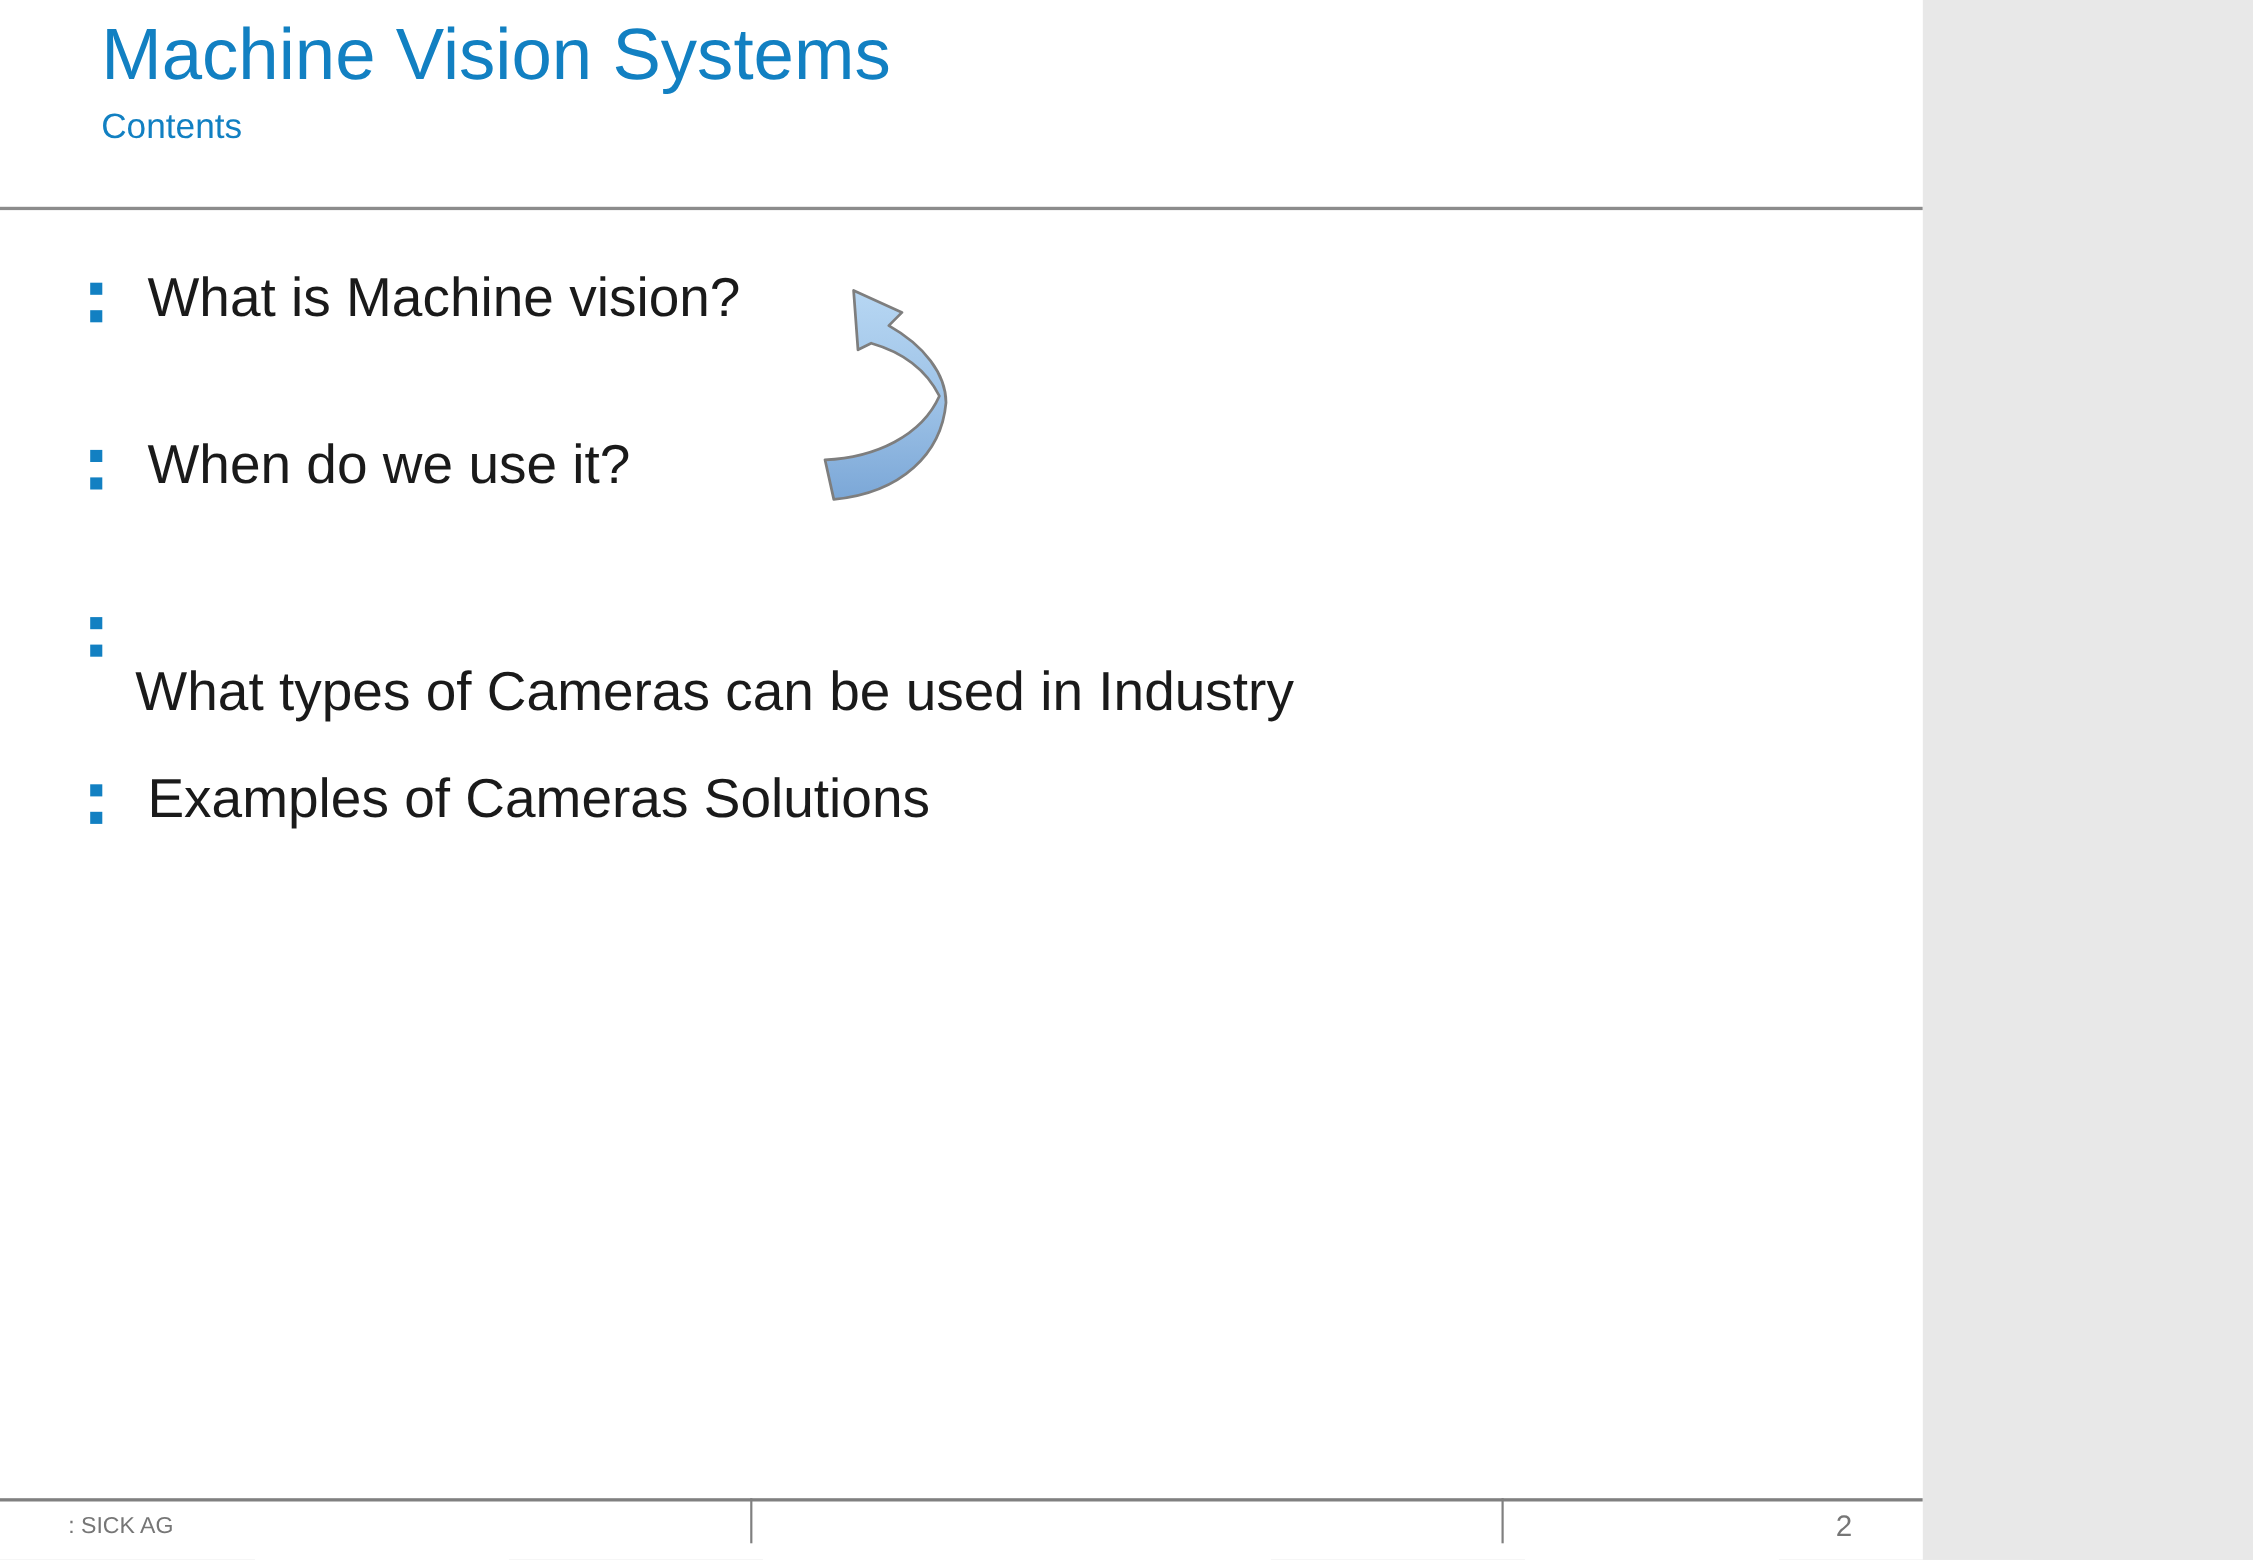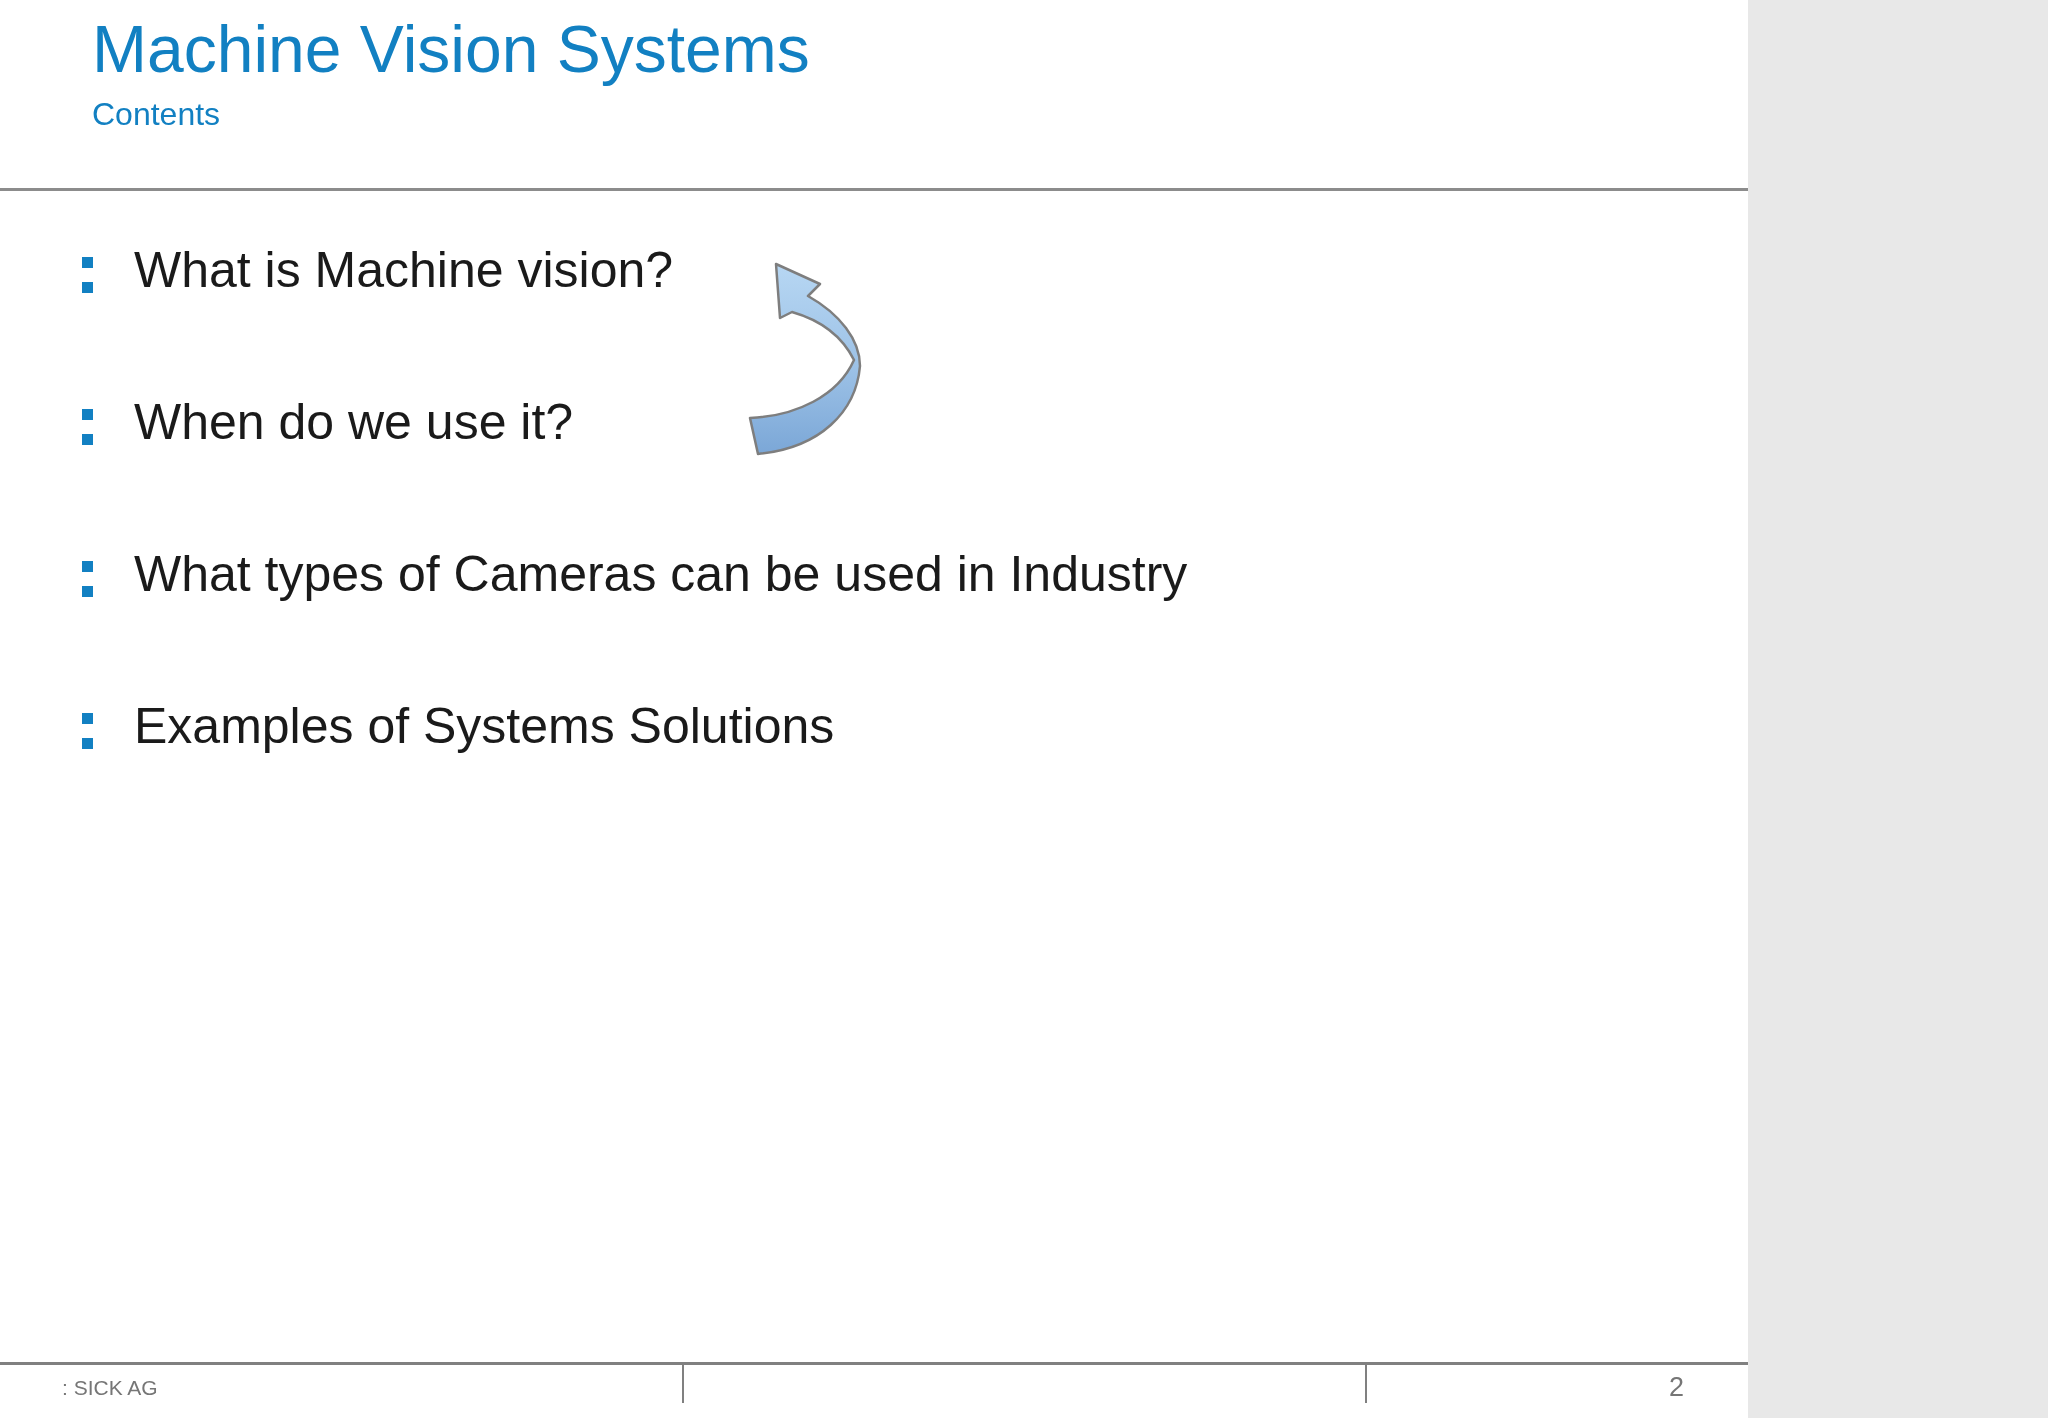--- a/index.html
+++ b/index.html
@@ -45,21 +45,21 @@
 
   
   .bullet-item {
     position: absolute;
     left: 82px;
     display: flex;
     align-items: flex-start;
   }
   .bullet-item.b1 { top: 239px; }
   .bullet-item.b2 { top: 391px; }
-  .bullet-item.b3 { top: 543px; }
+  .bullet-item.b3 { top: 543px; flex-direction: column; }
   .bullet-item.b4 { top: 695px; }
   .bullet-marker {
     display: flex;
     flex-direction: column;
     gap: 14px;
     margin-top: 18px;
     flex: 0 0 auto;
   }
   .bullet-marker .sq {
     width: 11px;
@@ -151,21 +151,21 @@
       <div class="sq"></div>
     </div>
     <div class="bullet-text">What types of Cameras can be used in Industry</div>
   </div>
 
   <div class="bullet-item b4">
     <div class="bullet-marker">
       <div class="sq"></div>
       <div class="sq"></div>
     </div>
-    <div class="bullet-text">Examples of Systems Solutions</div>
+    <div class="bullet-text">Examples of Cameras Solutions</div>
   </div>
 
   <div class="arrow-wrap">
     <svg viewBox="0 0 118 202" xmlns="http://www.w3.org/2000/svg" aria-hidden="true">
       <defs>
         <linearGradient id="arrowGrad" x1="0" y1="0" x2="0" y2="1">
           <stop offset="0" stop-color="#B7D7F3"></stop>
           <stop offset="0.55" stop-color="#9CC1E6"></stop>
           <stop offset="1" stop-color="#7BA7D7"></stop>
         </linearGradient>

